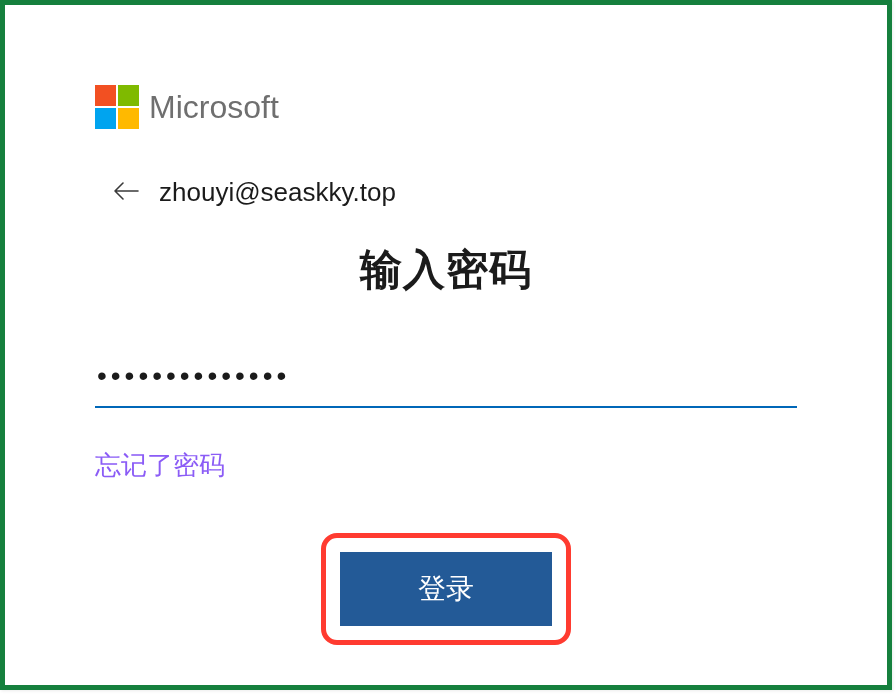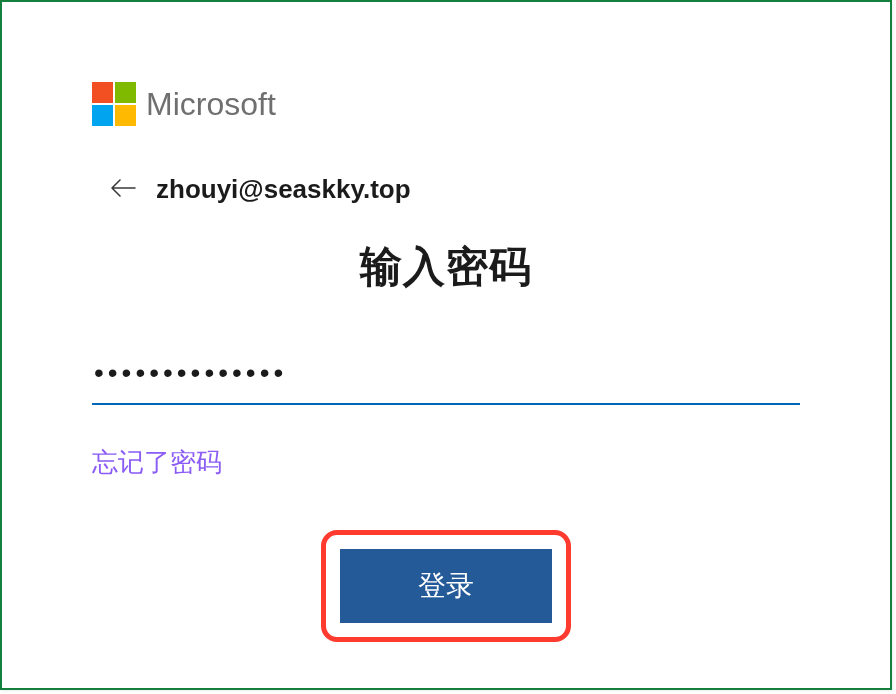--- a/index.html
+++ b/index.html
@@ -14,21 +14,21 @@
       height: 694px;
       position: relative;
     }
     .login-card {
       position: absolute;
       top: 0;
       left: 0;
       width: 892px;
       height: 690px;
       background: #ffffff;
-      border: 2px solid #15803d;
+      border: 5px solid #15803d;
       box-shadow: 1px 1px 3px rgba(0,0,0,0.08);
       padding: 80px 90px 60px 90px;
     }
     .logo-row {
       display: flex;
       align-items: center;
       gap: 10px;
       margin-bottom: 48px;
     }
     .ms-logo {
@@ -57,21 +57,21 @@
     }
     .back-arrow {
       font-size: 24px;
       color: #3a3a3a;
       cursor: pointer;
       line-height: 1;
     }
     .identity-email {
       font-size: 26px;
       color: #1b1b1b;
-      font-weight: 700;
+      font-weight: 400;
     }
     .heading {
       font-size: 42px;
       font-weight: 700;
       color: #1b1b1b;
       margin-bottom: 54px;
       letter-spacing: 1px;
       text-align: center;
     }
     .password-field {

